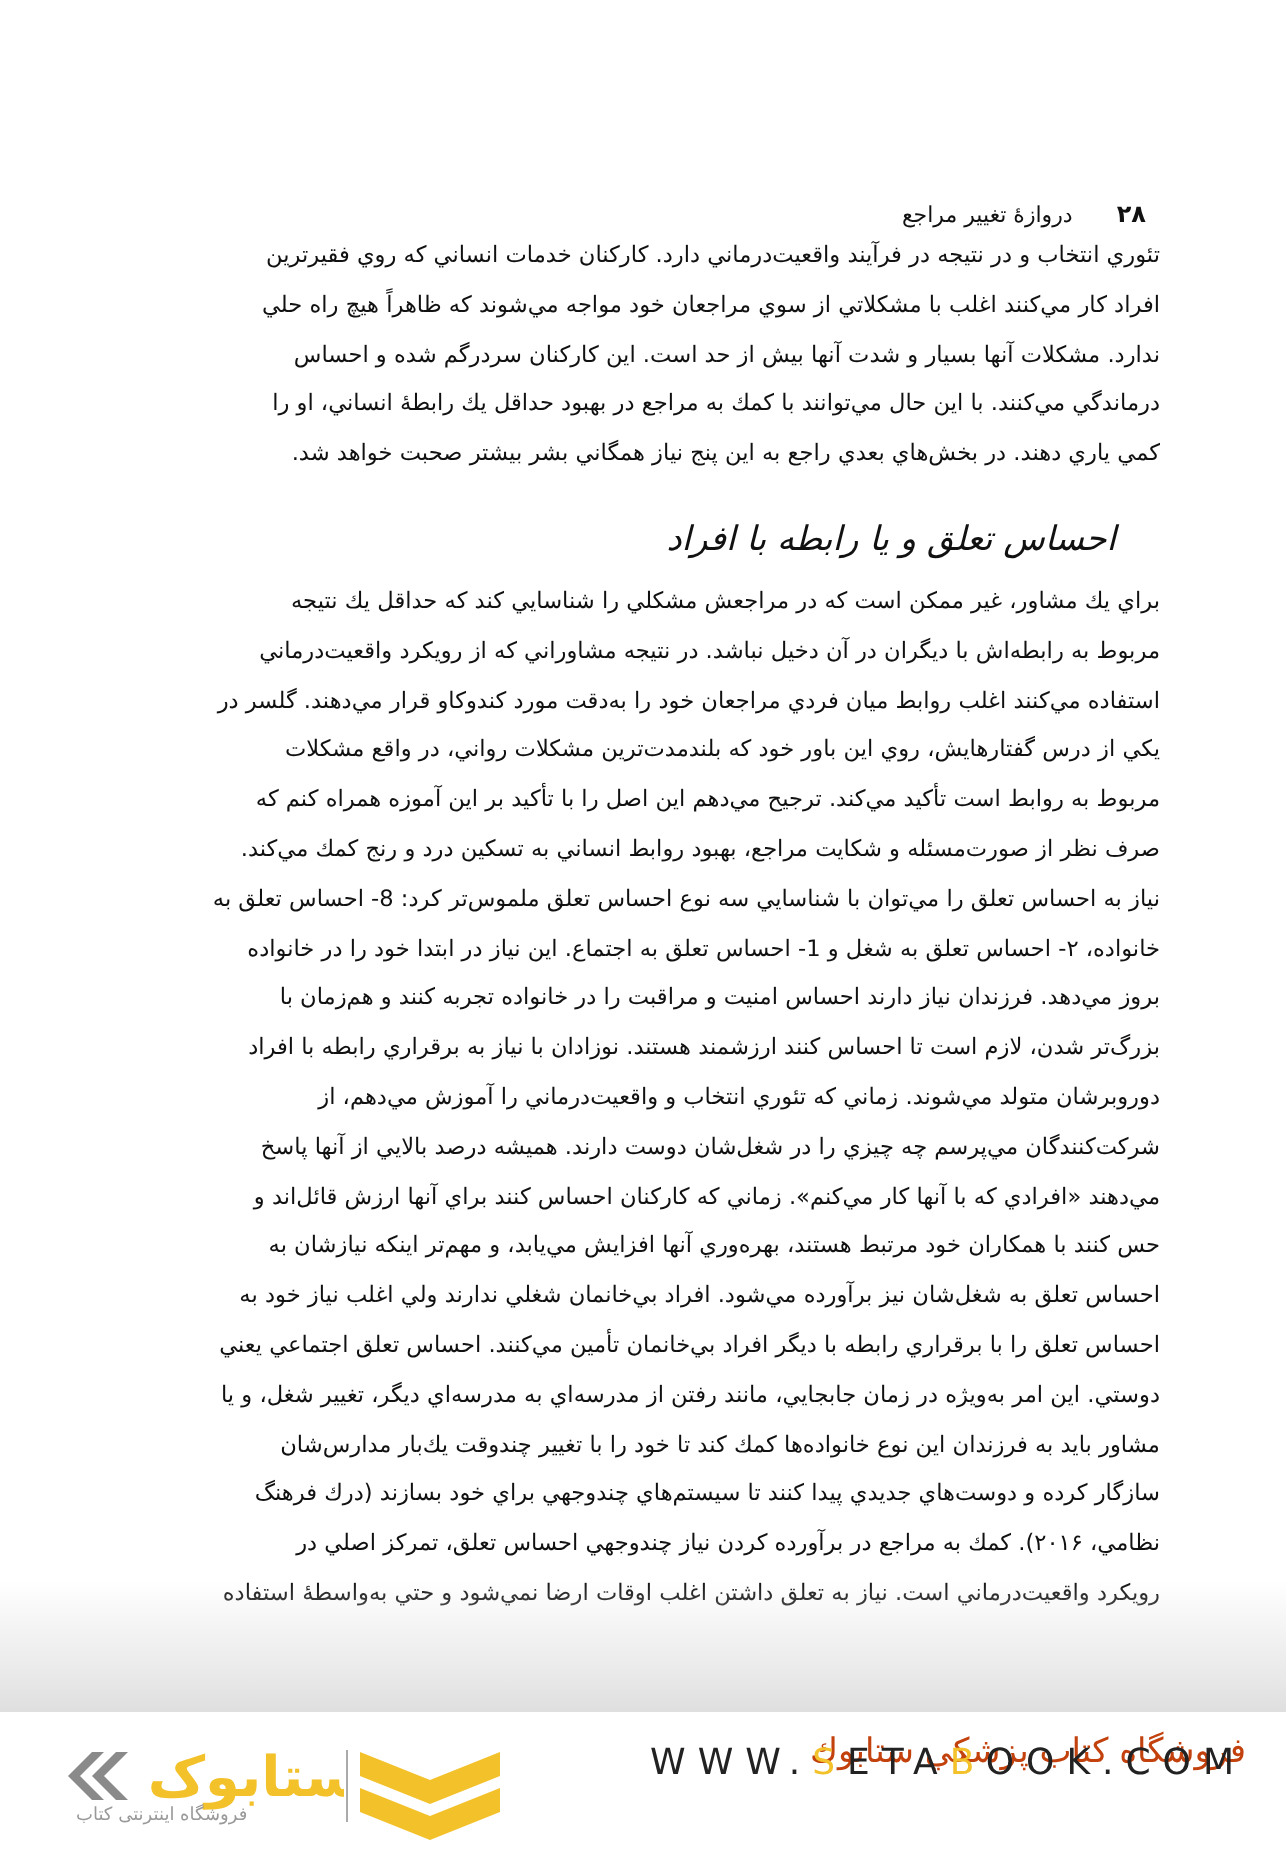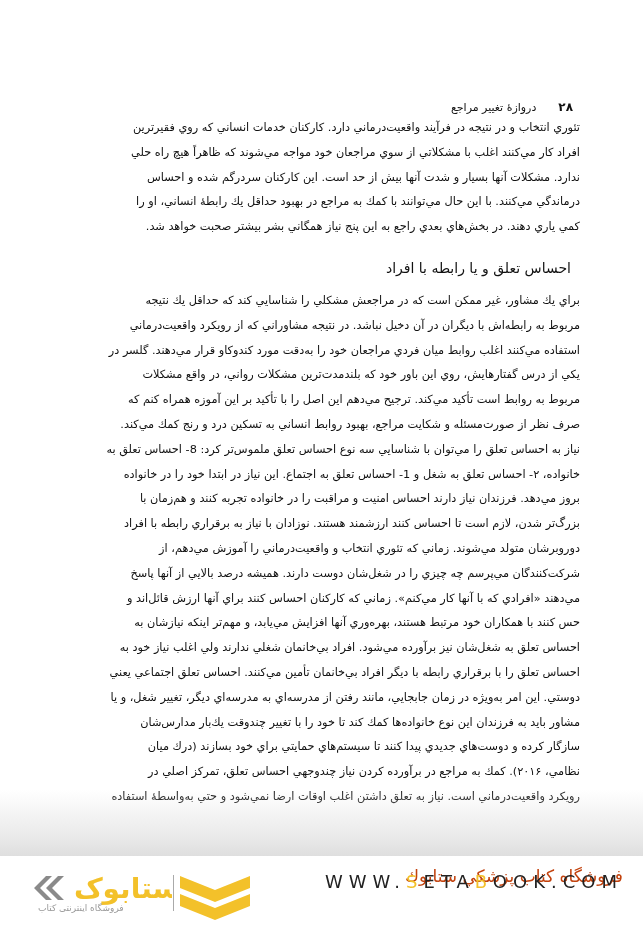--- a/index.html
+++ b/index.html
@@ -2,21 +2,21 @@
 <html><head>
 <meta charset="utf-8">
 <style>
   html,body{margin:0;padding:0;}
   body{width:643px;height:926px;background:#ffffff;position:relative;overflow:hidden;font-family:"DejaVu Sans",sans-serif;color:#111;}
   .page{position:absolute;left:0;top:0;width:643px;height:860px;background:#fff;}
   .running-head{position:absolute;top:80px;right:70px;direction:rtl;font-size:11px;display:flex;gap:22px;align-items:baseline;}
   .running-head .num{font-weight:bold;font-size:12px;margin-top:20px;}
   .text-block{position:absolute;left:75px;width:505px;direction:rtl;text-align:justify;text-align-last:right;font-size:11.3px;line-height:24.8px;font-family:"DejaVu Sans",sans-serif;}
   .para1{top:116px;}
-  .subhead{position:absolute;top:260px;right:72px;direction:rtl;font-size:14px;}
+  .subhead{position:absolute;top:260px;right:85px;direction:rtl;font-style:italic;font-size:17px;}
   .para2{top:289px;}
   .para2 p, .para1 p{margin:0;}
   .fade{position:absolute;left:0;top:790px;width:643px;height:70px;background:linear-gradient(to bottom,rgba(255,255,255,0) 0%,rgba(230,230,230,0.9) 70%,#dcdcdc 100%);}
   .banner{position:absolute;left:0;top:856px;width:643px;height:70px;background:#fff;}
   .logo-chevrons{position:absolute;left:175px;top:868px;}
   .store-fa{position:absolute;right:20px;top:866px;direction:rtl;font-size:17px;color:#c2410c;}
   .store-url{position:absolute;right:20px;top:871px;font-size:18px;letter-spacing:6px;color:#222;font-family:"DejaVu Sans",sans-serif;text-align:center;}
   .store-url .hl{color:#f3c12a;}
   .logo-text{position:absolute;left:38px;top:903px;font-size:9px;color:#999;direction:rtl;}
   .divider{position:absolute;left:173px;top:875px;width:1px;height:36px;background:#aaa;}
@@ -52,21 +52,21 @@
     <p>بروز مي‌دهد. فرزندان نياز دارند احساس امنيت و مراقبت را در خانواده تجربه كنند و هم‌زمان با</p>
     <p>بزرگ‌تر شدن، لازم است تا احساس كنند ارزشمند هستند. نوزادان با نياز به برقراري رابطه با افراد</p>
     <p>دوروبرشان متولد مي‌شوند. زماني كه تئوري انتخاب و واقعيت‌درماني را آموزش مي‌دهم، از</p>
     <p>شركت‌كنندگان مي‌پرسم چه چيزي را در شغل‌شان دوست دارند. هميشه درصد بالايي از آنها پاسخ</p>
     <p>مي‌دهند «افرادي كه با آنها كار مي‌كنم». زماني كه كاركنان احساس كنند براي آنها ارزش قائل‌اند و</p>
     <p>حس كنند با همكاران خود مرتبط هستند، بهره‌وري آنها افزايش مي‌يابد، و مهم‌تر اينكه نيازشان به</p>
     <p>احساس تعلق به شغل‌شان نيز برآورده مي‌شود. افراد بي‌خانمان شغلي ندارند ولي اغلب نياز خود به</p>
     <p>احساس تعلق را با برقراري رابطه با ديگر افراد بي‌خانمان تأمين مي‌كنند. احساس تعلق اجتماعي يعني</p>
     <p>دوستي. اين امر به‌ويژه در زمان جابجايي، مانند رفتن از مدرسه‌اي به مدرسه‌اي ديگر، تغيير شغل، و يا</p>
     <p>مشاور بايد به فرزندان اين نوع خانواده‌ها كمك كند تا خود را با تغيير چندوقت يك‌بار مدارس‌شان</p>
-    <p>سازگار كرده و دوست‌هاي جديدي پيدا كنند تا سيستم‌هاي حمايتي براي خود بسازند (درك ميان</p>
+    <p>سازگار كرده و دوست‌هاي جديدي پيدا كنند تا سيستم‌هاي چندوجهي براي خود بسازند (درك فرهنگ</p>
     <p>نظامي، ۲۰۱۶). كمك به مراجع در برآورده كردن نياز چندوجهي احساس تعلق، تمركز اصلي در</p>
     <p>رويكرد واقعيت‌درماني است. نياز به تعلق داشتن اغلب اوقات ارضا نمي‌شود و حتي به‌واسطهٔ استفاده</p>
   </div>
 
   <div class="fade"></div>
 </div>
 
 <div class="banner"></div>
 
 <svg class="logo-chevrons" width="70" height="50" viewBox="0 0 70 50" style="position:absolute;left:180px;top:872px;">

